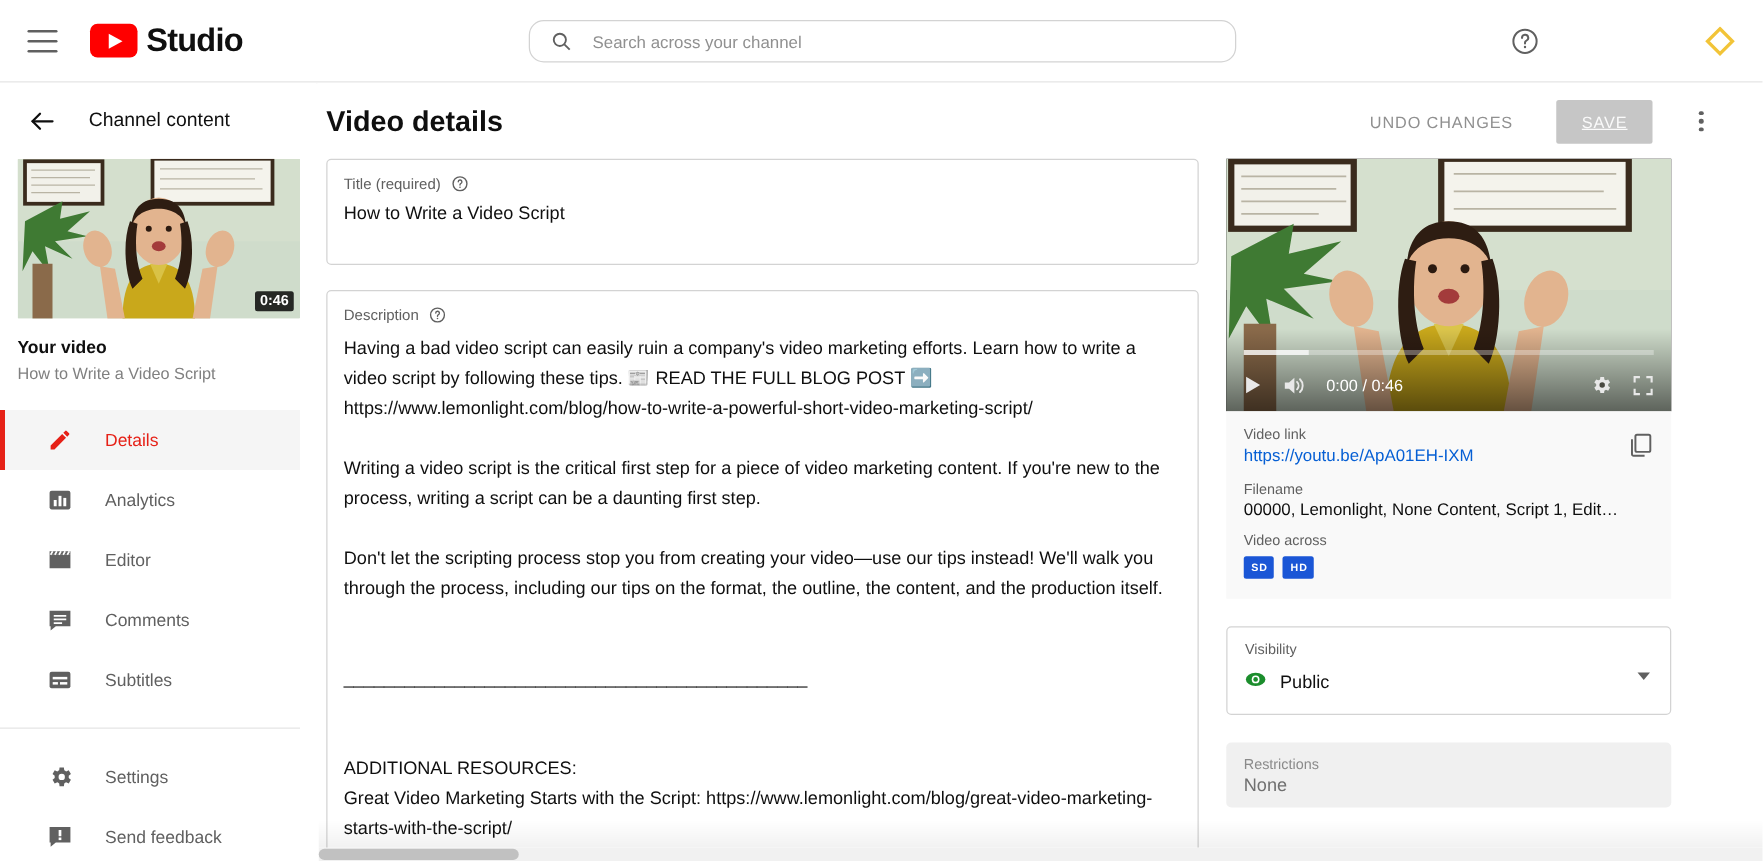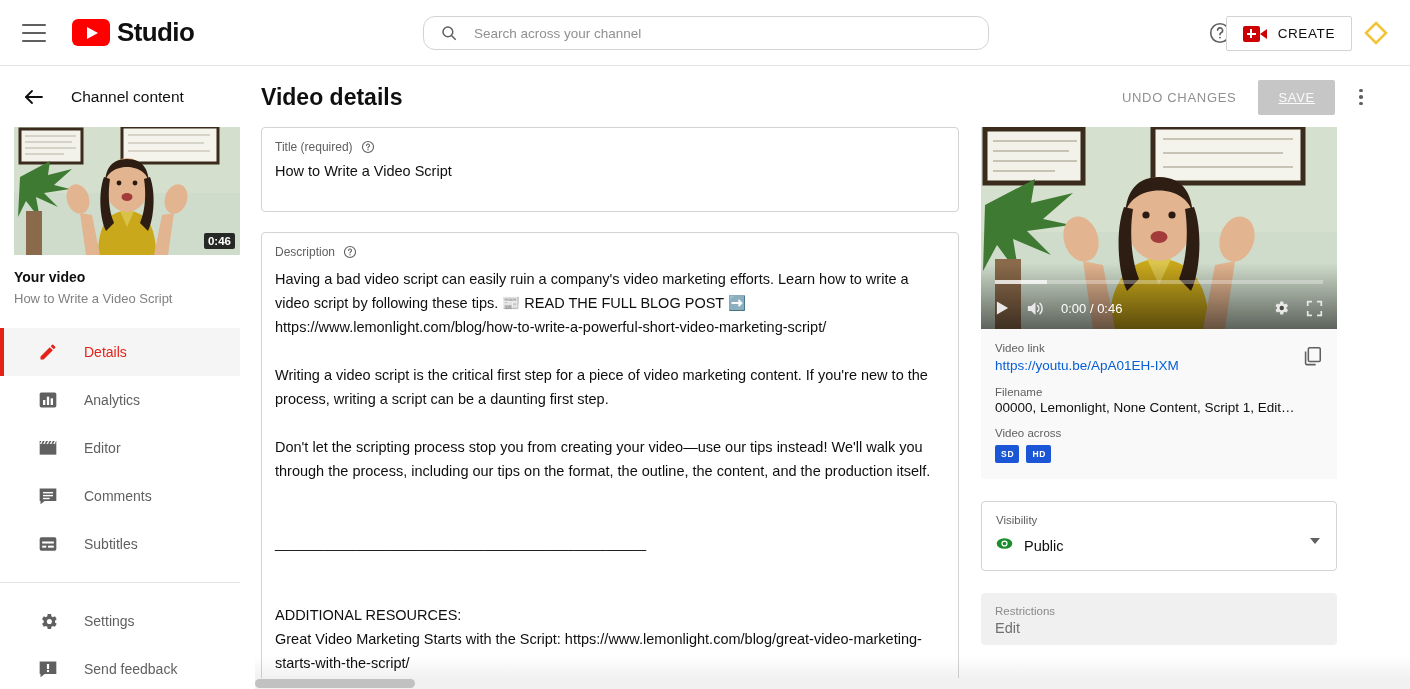--- a/index.html
+++ b/index.html
@@ -125,21 +125,21 @@
 
   
   .main {
     position: absolute; top: 67px; left: 240px;
     width: 1155px; height: 622px; background: #fff; overflow: hidden;
   }
   .main-head {
     height: 60px; display: flex; align-items: center; padding: 0 22px 0 21px;
   }
   .page-title { font-size: 23px; font-weight: bold; color: #0f0f0f; }
-  .head-actions { margin-left: auto; display: flex; align-items: center; gap: 0; }
+  .head-actions { margin-left: auto; display: flex; align-items: center; gap: 13px; }
   .undo-btn {
     font-size: 13px; letter-spacing: 0.7px; color: #909090;
     background: none; border: none; padding: 9px 12px; cursor: pointer;
     font-family: "Liberation Sans", sans-serif;
   }
   .save-btn {
     font-size: 13px; letter-spacing: 0.7px; color: #fafafa;
     background: #c6c6c6; border: none; border-radius: 2px;
     padding: 10px 20px; margin-left: 10px; cursor: default;
     font-family: "Liberation Sans", sans-serif;
@@ -266,29 +266,20 @@
   </div>
 
   <div class="help-icon">
     <svg width="24" height="24" viewBox="0 0 24 24" fill="none" stroke="#606060" stroke-width="1.6">
       <circle cx="12" cy="12" r="9.3"></circle>
       <path d="M9.6 9.3a2.5 2.5 0 1 1 3.3 2.4c-.6.3-.9.8-.9 1.5v.5" stroke-linecap="round"></path>
       <circle cx="12" cy="16.6" r="0.95" fill="#606060" stroke="none"></circle>
     </svg>
   </div>
 
-  <div class="create-btn">
-    <span class="cam-icon">
-      <span class="cam-body"></span>
-        <span class="cam-lens"></span>
-      <span class="cam-plus-h"></span>
-        <span class="cam-plus-v"></span>
-    </span>
-    <span class="create-label">CREATE</span>
-  </div>
 
   <div class="avatar">
     <svg width="24" height="24" viewBox="0 0 24 24">
       <path d="M12 2 L22 12 L12 22 L2 12 Z" fill="none" stroke="#f2c438" stroke-width="2.6"></path>
     </svg>
   </div>
 </div>
 
 <div class="sidebar">
 
@@ -599,21 +590,21 @@
               <circle cx="12" cy="12" r="2.6" fill="#1b8d2c"></circle>
             </svg>
           </span>
           <span class="vis-val">Public</span>
         </div>
         <span class="caret"></span>
       </div>
 
       <div class="restr-card">
         <div class="restr-label">Restrictions</div>
-        <div class="restr-val">Edit</div>
+        <div class="restr-val">None</div>
       </div>
 
     </div>
   </div>
 </div>
 
 <div class="hscroll-fade"></div>
 <div class="hscroll">
   <div class="thumbbar"></div>
 </div>

